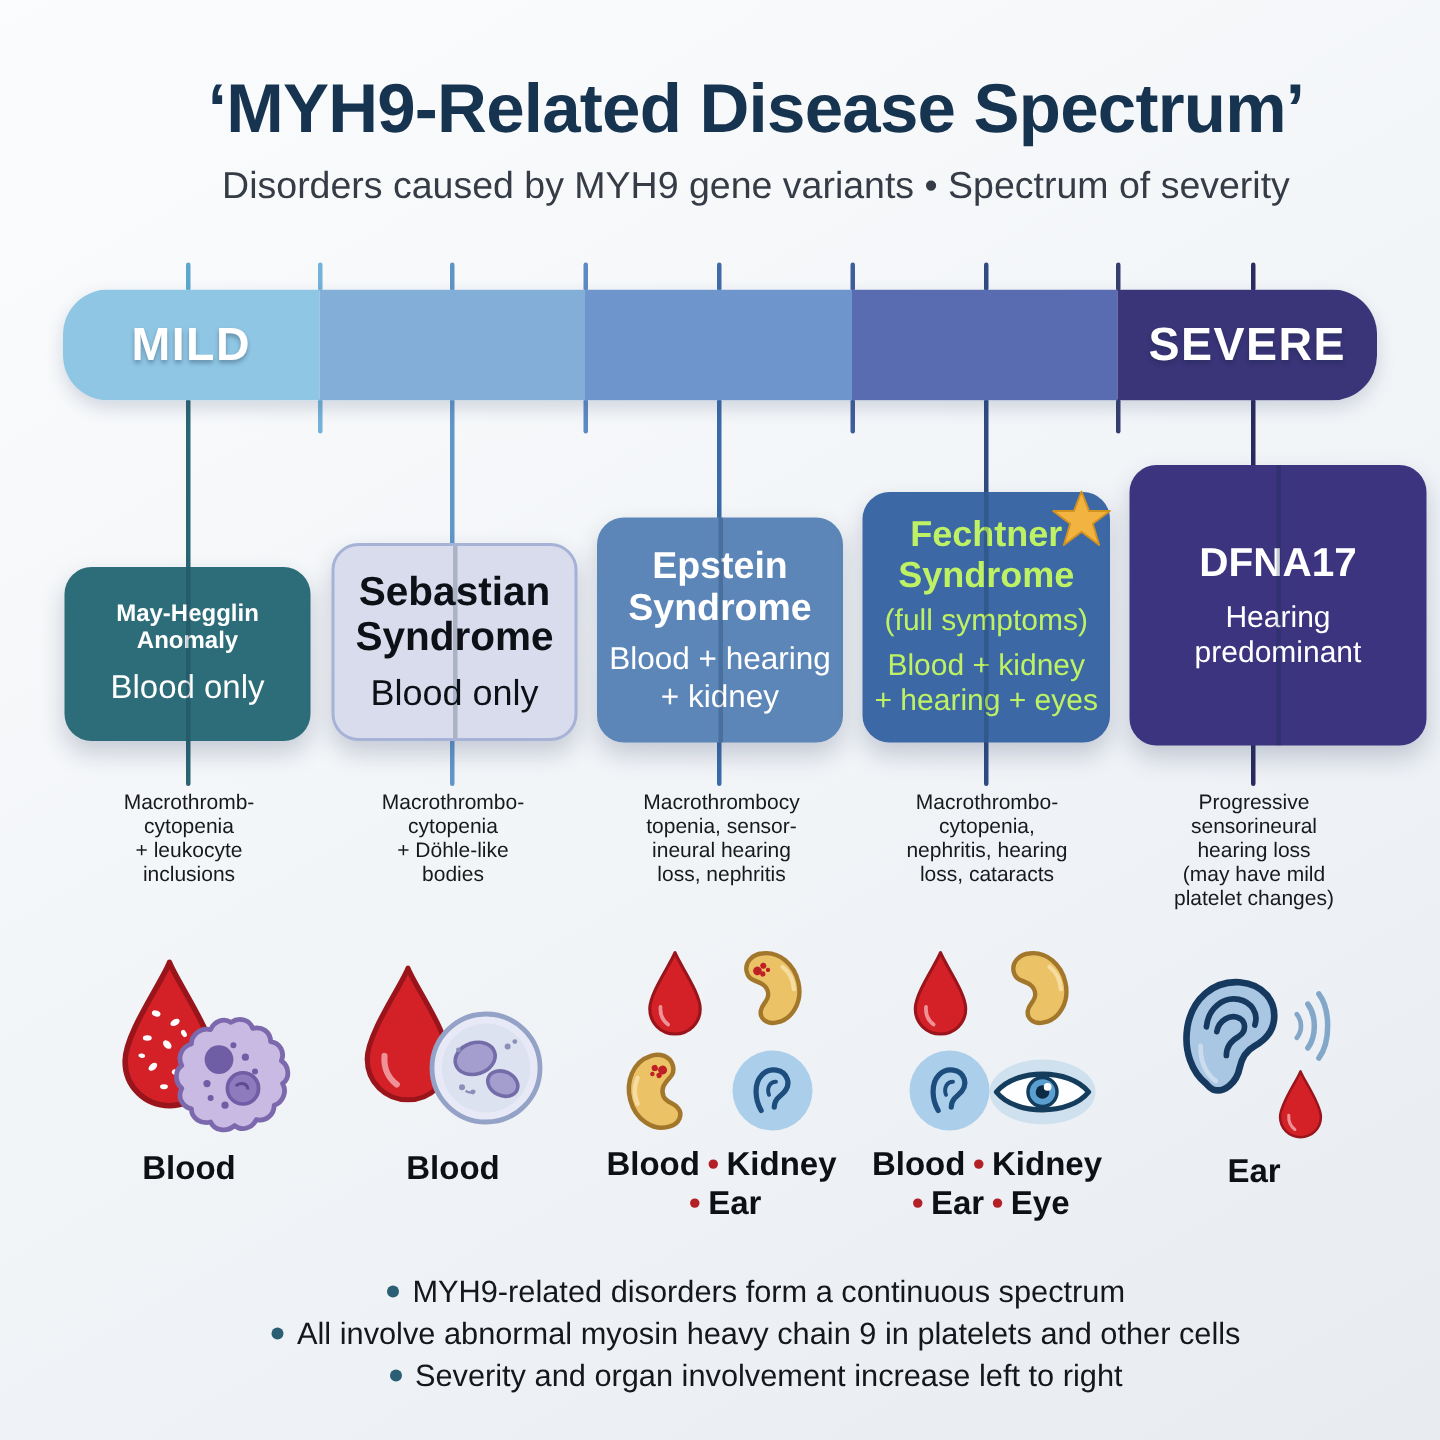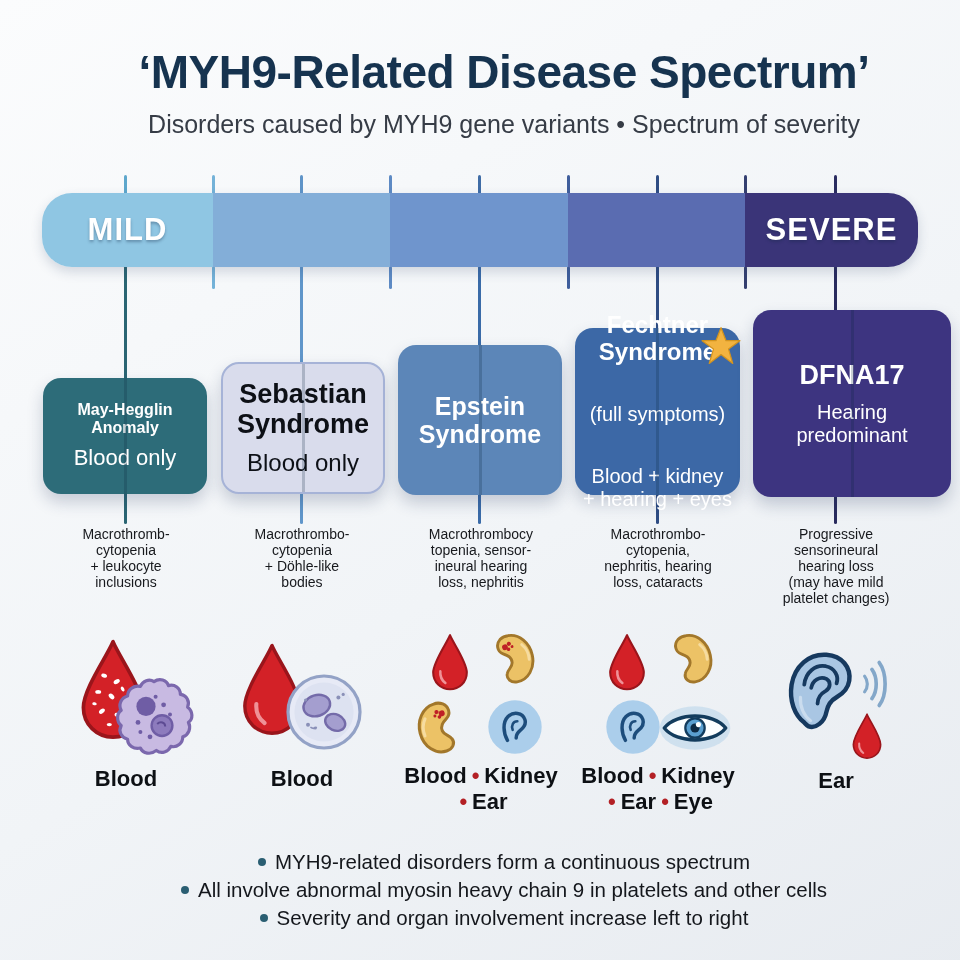--- a/index.html
+++ b/index.html
@@ -41,21 +41,21 @@
   .box .sub{white-space:pre-line;line-height:1.15;}
   .box-line{position:absolute;left:50%;margin-left:-1.5px;top:0;bottom:0;width:3px;
     background:rgba(10,35,60,.22);}
   .b1{left:43px;top:378px;width:164px;height:116px;background:#2d6c79;color:#fff;}
   .b1 .name{font-size:16px;} .b1 .sub{font-size:22px;margin-top:8px;}
   .b2{left:221px;top:362px;width:164px;height:132px;background:#d9dcec;
     border:2px solid #a6b3d7;color:#0d1016;}
   .b2 .name{font-size:27px;} .b2 .sub{font-size:24px;margin-top:10px;}
   .b3{left:398px;top:345px;width:164px;height:150px;background:#5c86b8;color:#fff;}
   .b3 .name{font-size:25px;} .b3 .sub{font-size:21px;margin-top:9px;}
-  .b4{left:575px;top:328px;width:165px;height:167px;background:#3c68a6;color:#ffffff;gap:32px;}
+  .b4{left:575px;top:328px;width:165px;height:167px;background:#3c68a6;color:#bef264;}
   .b4 .name{font-size:24px;} .b4 .tag{font-size:20px;margin-top:6px;}
   .b4 .sub{font-size:20px;margin-top:7px;}
   .b5{left:753px;top:310px;width:198px;height:187px;background:#3d3480;color:#fff;}
   .b5 .name{font-size:27px;} .b5 .sub{font-size:20px;margin-top:10px;}
   .star{position:absolute;left:700px;top:326px;width:42px;height:42px;z-index:4;}
   
   .desc{position:absolute;top:527px;width:190px;text-align:center;font-size:14px;
     line-height:1.14;color:#17191d;white-space:pre-line;}
   .d1{left:31px;} .d2{left:207px;} .d3{left:386px;} .d4{left:563px;} .d5{left:741px;}
   
@@ -200,20 +200,22 @@
     <div class="sub">Blood only</div>
   </div>
   <div class="box b2">
     <div class="box-line"></div>
     <div class="name">Sebastian Syndrome</div>
     <div class="sub">Blood only</div>
   </div>
   <div class="box b3">
     <div class="box-line"></div>
     <div class="name">Epstein Syndrome</div>
+    <div class="sub">Blood + hearing
++ kidney</div>
   </div>
   <div class="box b4">
     <div class="box-line"></div>
     <div class="name">Fechtner Syndrome</div>
     <div class="tag">(full symptoms)</div>
     <div class="sub">Blood + kidney
 + hearing + eyes</div>
   </div>
   <svg class="star">
       <use href="#ic-star"></use>

